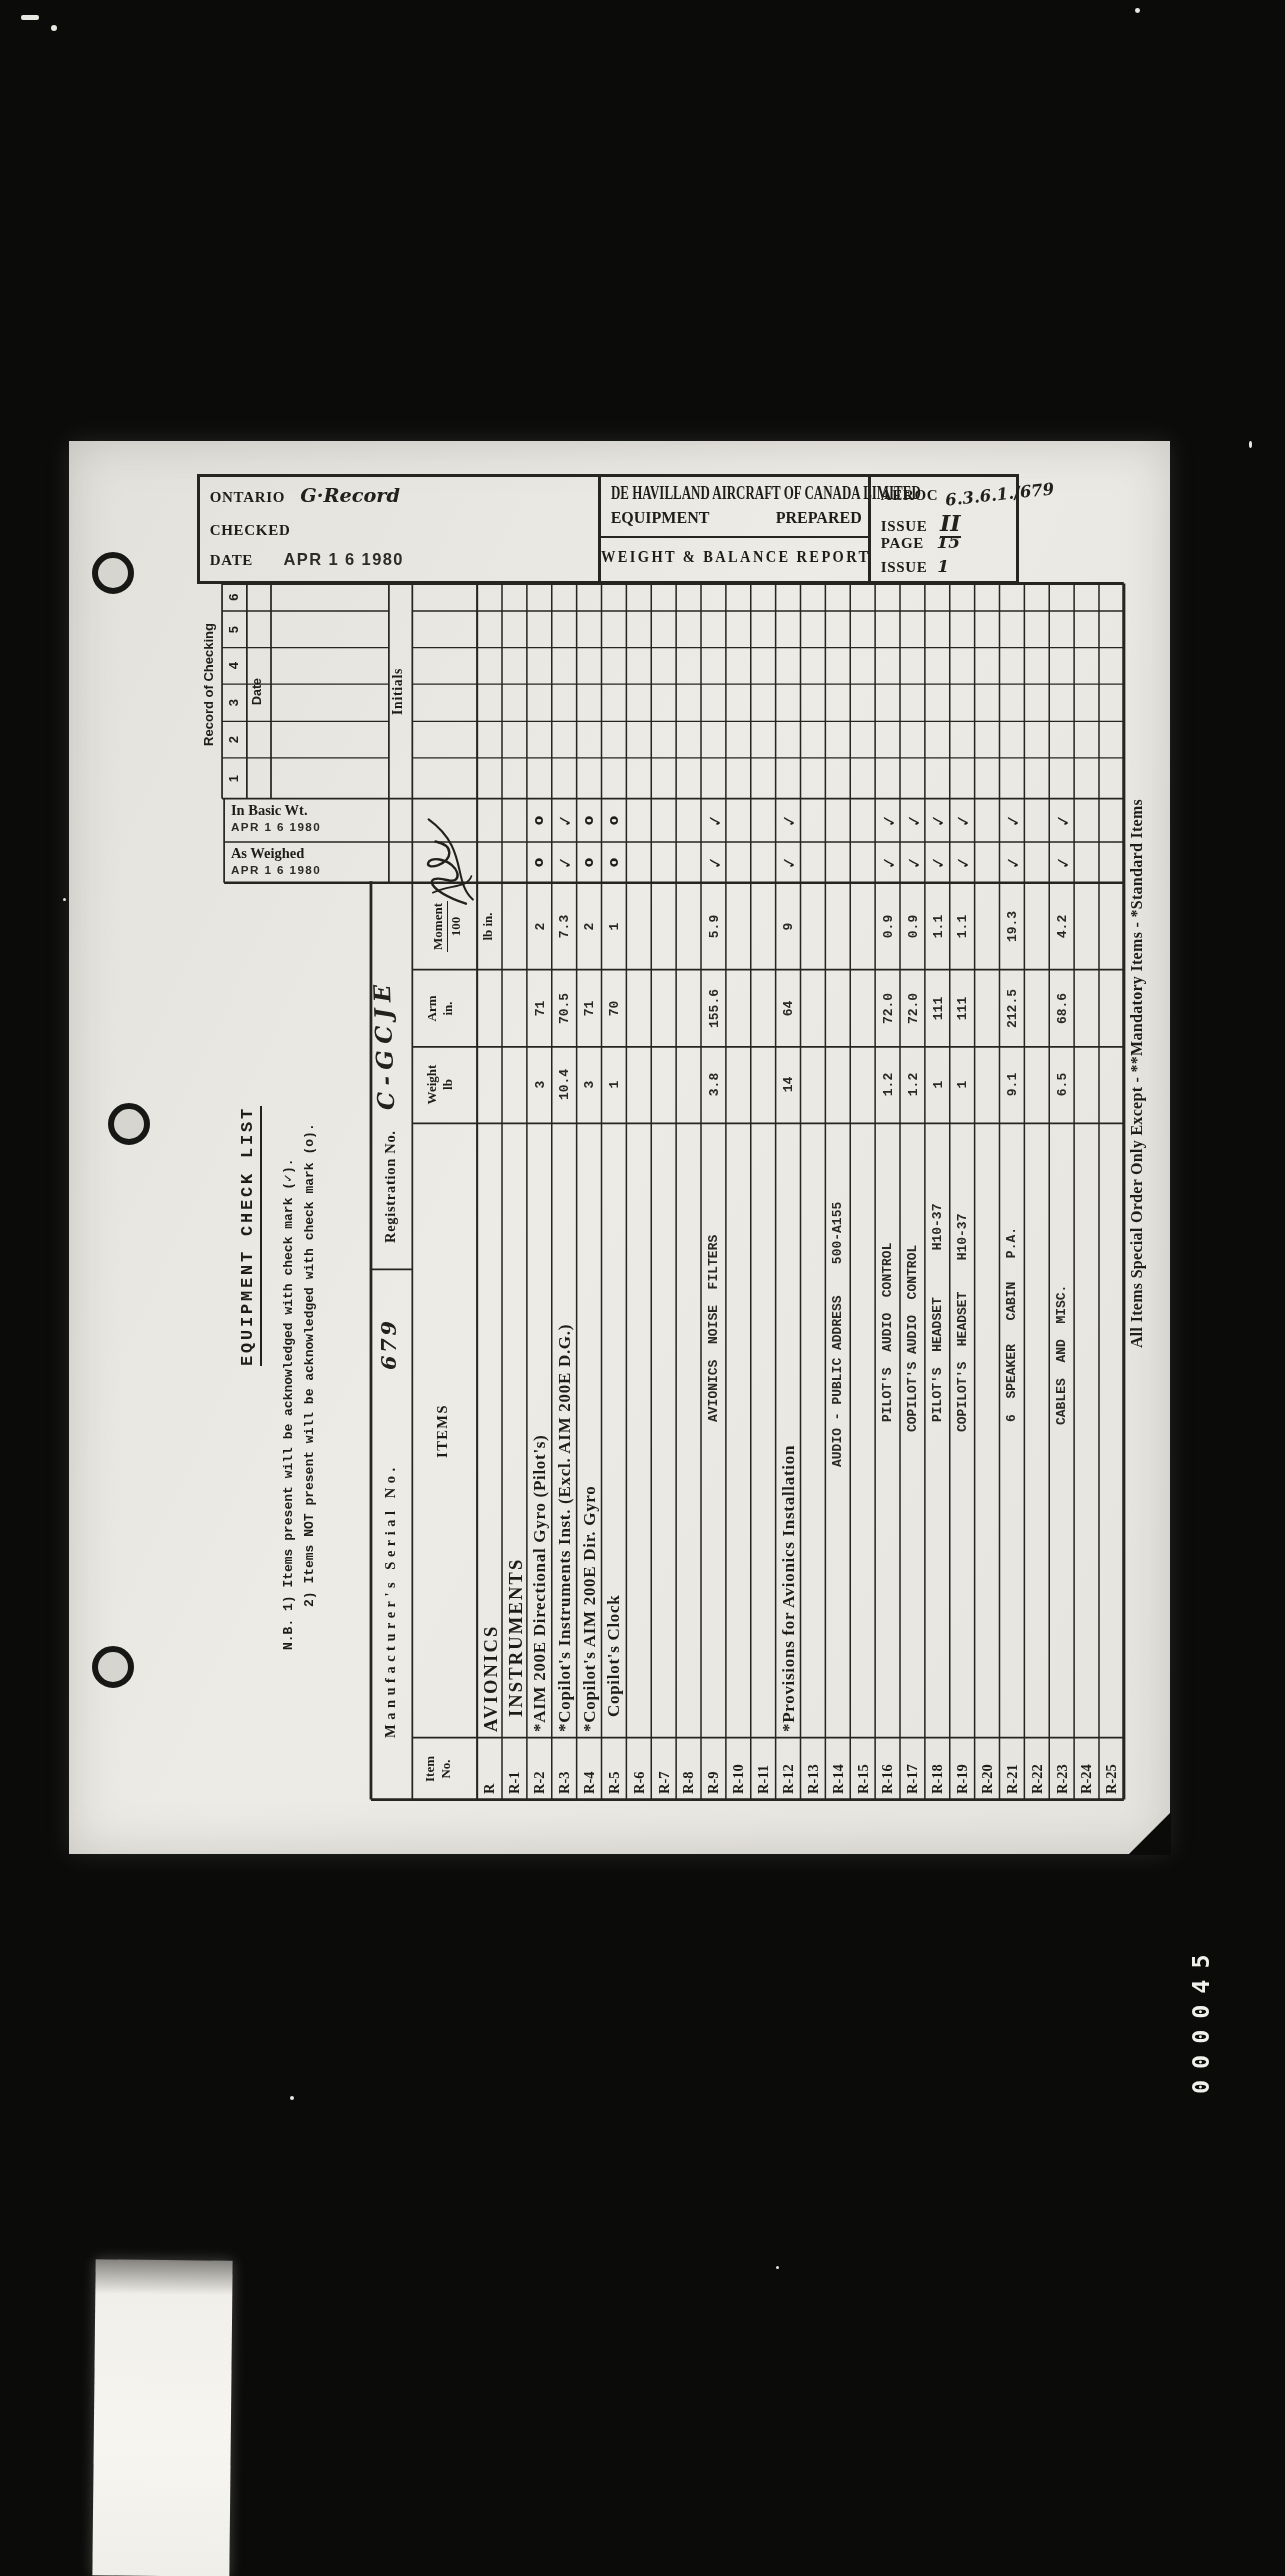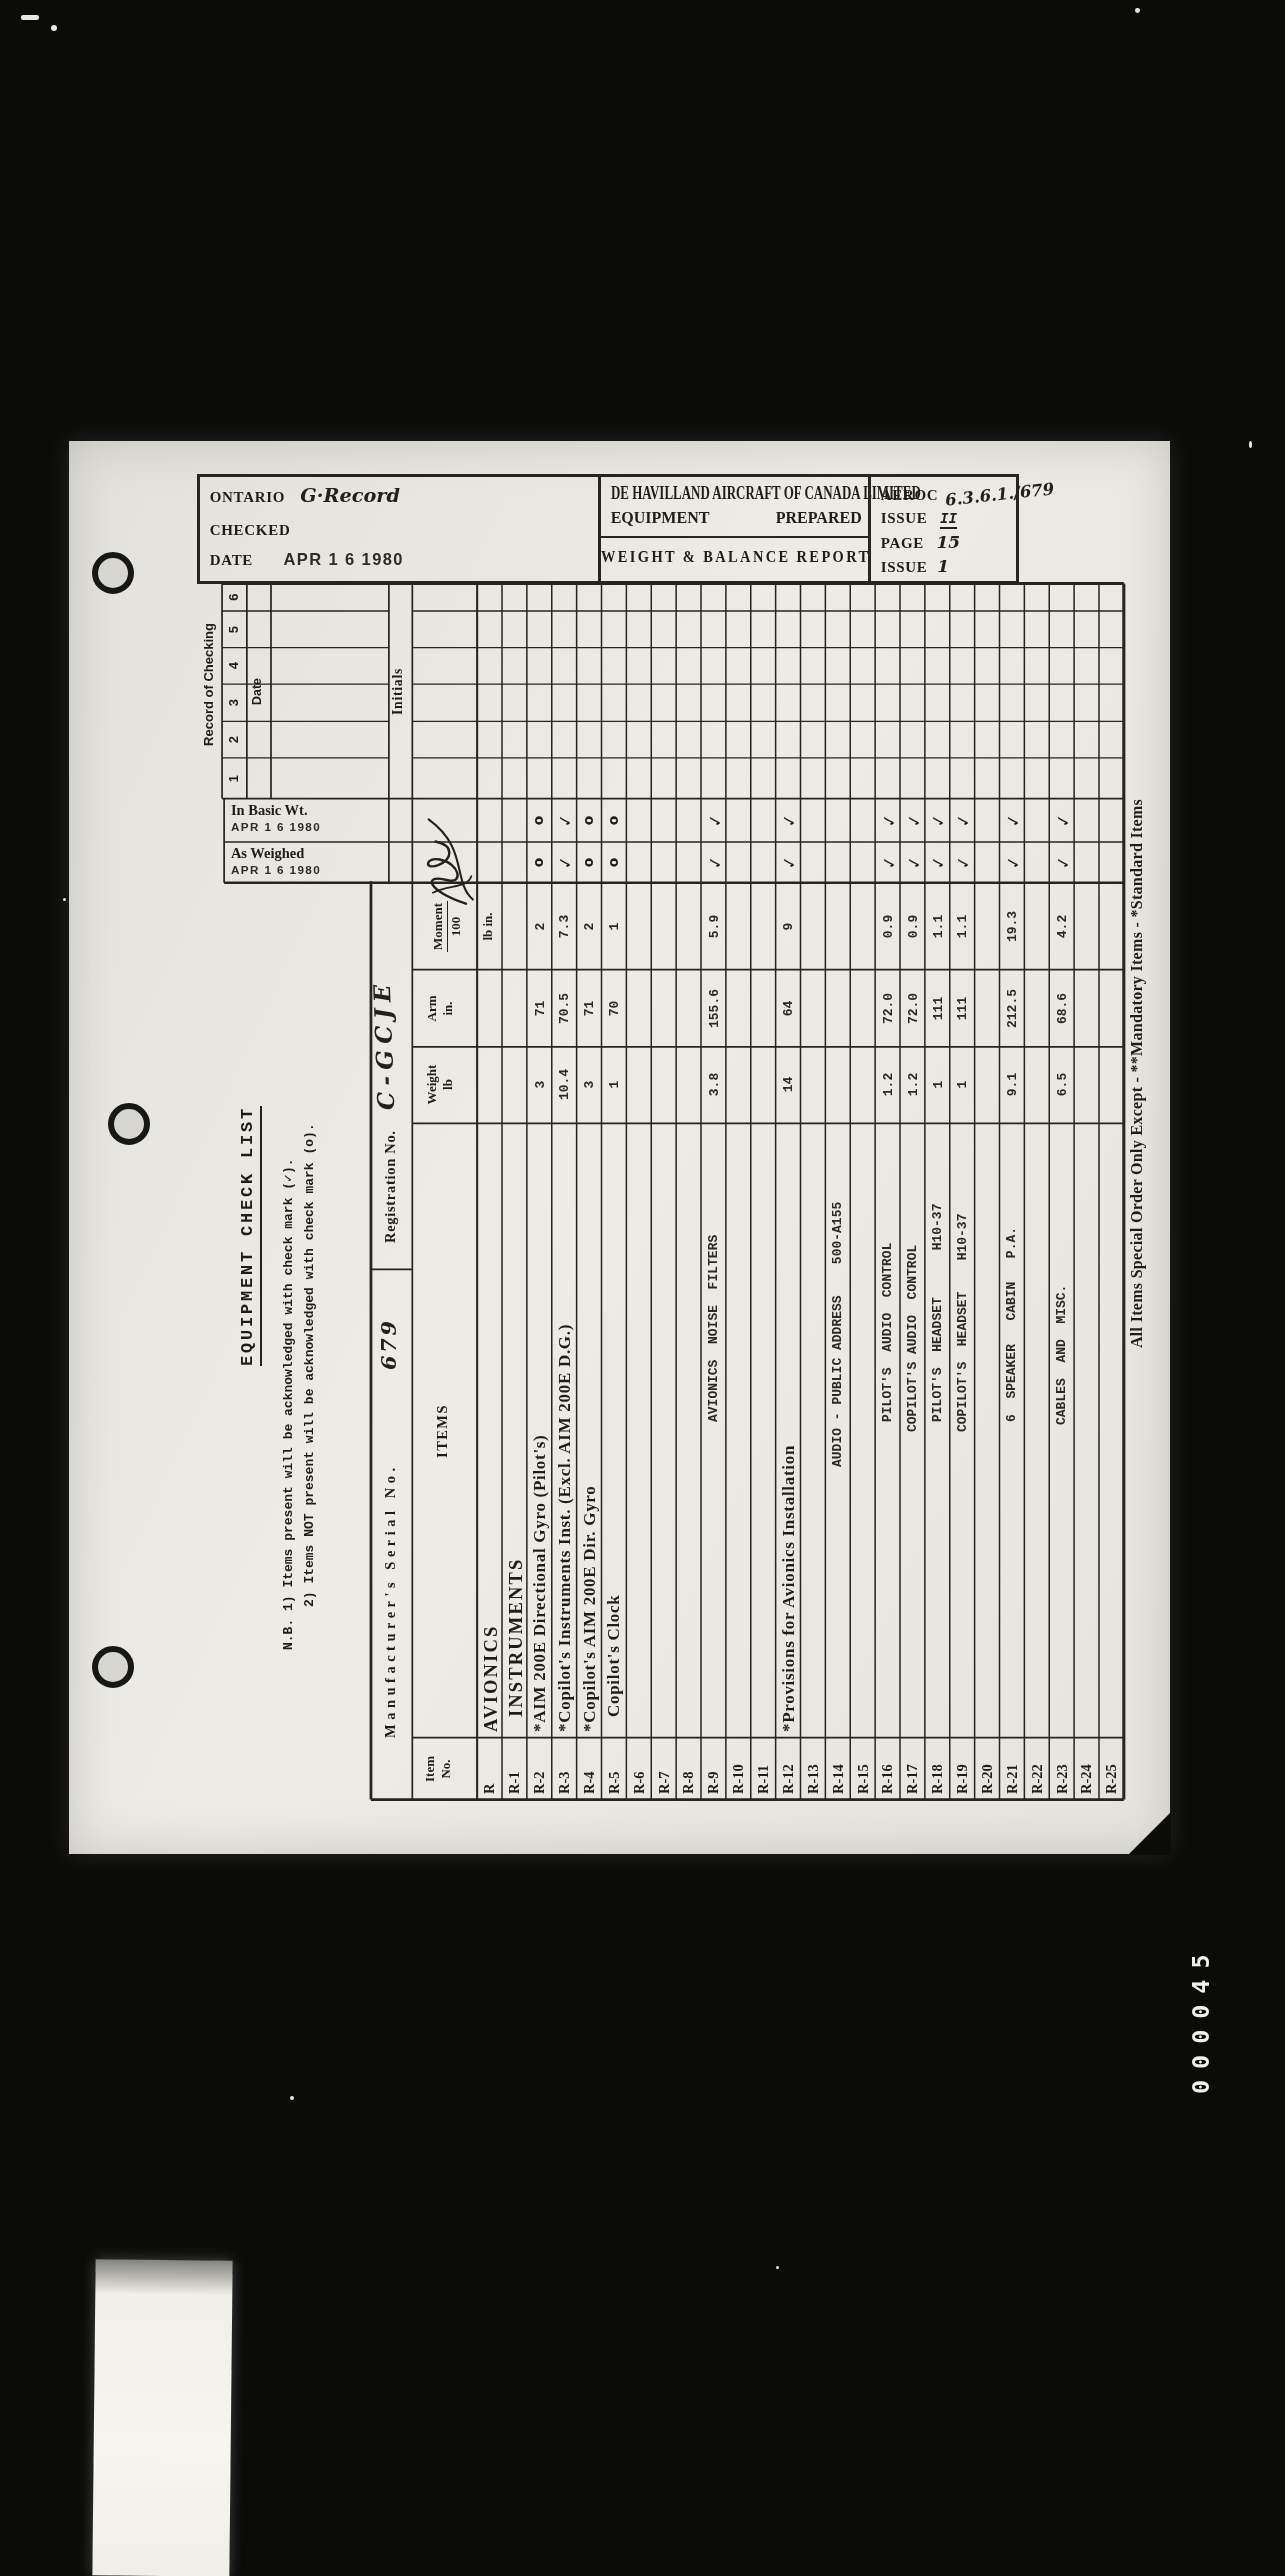--- a/index.html
+++ b/index.html
@@ -128,21 +128,21 @@
           <span class="cond85">WEIGHT &amp; BALANCE REPORT</span>
         </div>
       </div>
       <div class="hdr-cell hdr-c">
         <div class="h-row" style="top:8.3px;">
           <span class="lab">AEROC</span>
           <span class="hand" style="font-size:16.5px;margin-left:4.1px;display:inline-block;transform:rotate(-6deg);">6.3.6.1./679</span>
         </div>
         <div class="h-row" style="top:33px;">
           <span class="lab">ISSUE</span>
-          <span class="hand" style="font-size:14px;margin-left:9.7px;border-bottom:2.1px solid #22211d;font-family:Liberation Mono, monospace;">II</span>
+          <span class="hand" style="font-size:22px;margin-left:9.7px;border-bottom:2.1px solid #22211d;">II</span>
         </div>
         <div class="h-row" style="top:55px;">
           <span class="lab">PAGE</span>
           <span class="hand" style="font-size:17px;margin-left:9.7px;">15</span>
         </div>
         <div class="h-row" style="top:79px;">
           <span class="lab">ISSUE</span>
           <span class="hand" style="font-size:17px;margin-left:6.9px;">1</span>
         </div>
       </div>

